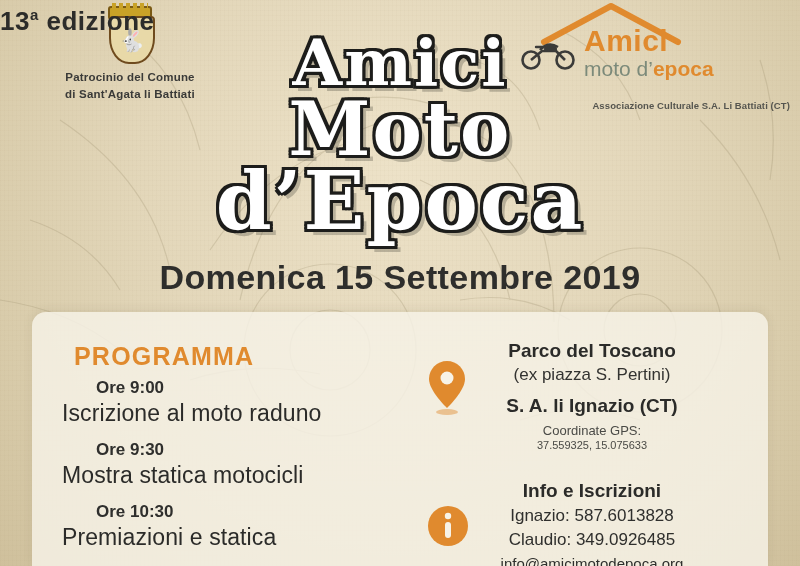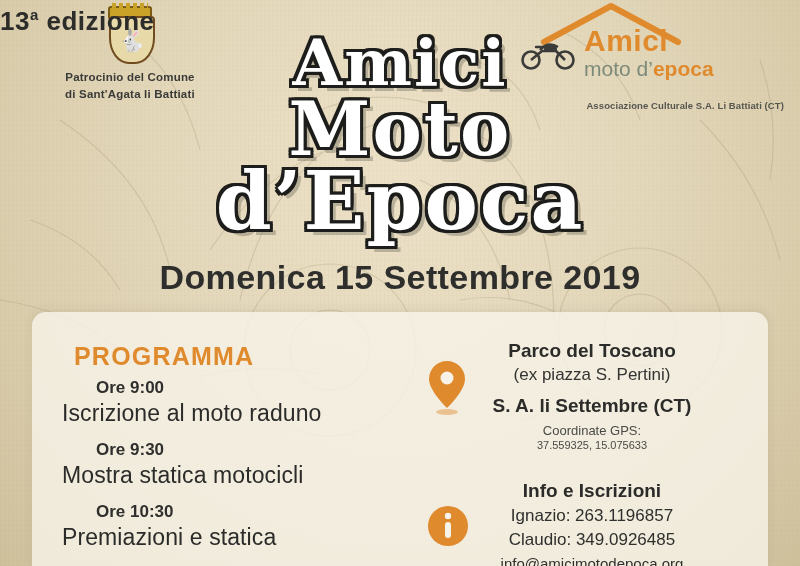--- a/index.html
+++ b/index.html
@@ -137,21 +137,21 @@
     color: #7c8a7a;
     font-style: normal;
     text-align: right;
   }
   .club-epoca {
     color: #e08a2e;
     font-weight: bold;
   }
   .club-sub {
     position: absolute;
-    left: 8px;
+    left: 14px;
     top: 96px;
     width: 270px;
     font-size: 9.5px;
     font-weight: bold;
     color: #55554f;
     letter-spacing: .1px;
     text-align: right;
   }
 
   
@@ -432,33 +432,33 @@
     <div class="venue">
       <div class="pin-icon">
         <svg viewBox="0 0 46 58" xmlns="http://www.w3.org/2000/svg">
           <path d="M23 3 C13 3 5 11 5 21 C5 33 23 50 23 50 C23 50 41 33 41 21 C41 11 33 3 23 3 Z" fill="#e08a2e"></path>
           <circle cx="23" cy="20" r="6.5" fill="#f7f3e8"></circle>
           <ellipse cx="23" cy="54" rx="11" ry="3" fill="#e08a2e" opacity=".45"></ellipse>
         </svg>
       </div>
       <div class="venue-name">Parco del Toscano</div>
       <div class="venue-alt">(ex piazza S. Pertini)</div>
-      <div class="venue-town">S. A. li Settembre (CT)</div>
+      <div class="venue-town">S. A. li Ignazio (CT)</div>
       <div class="gps-label">Coordinate GPS:</div>
       <div class="gps-coords">37.559325, 15.075633</div>
     </div>
 
     <div class="info-block">
       <div class="info-icon">
         <svg viewBox="0 0 44 44" xmlns="http://www.w3.org/2000/svg">
           <circle cx="22" cy="22" r="20" fill="#e08a2e"></circle>
           <circle cx="22" cy="12" r="3.2" fill="#f7f3e8"></circle>
           <rect x="19" y="18" width="6" height="16" rx="3" fill="#f7f3e8"></rect>
         </svg>
       </div>
       <div class="info-title">Info e Iscrizioni</div>
-      <div class="info-line">Ignazio: 263.1196857</div>
+      <div class="info-line">Ignazio: 587.6013828</div>
       <div class="info-line">Claudio: 349.0926485</div>
       <div class="info-mail">info@amicimotodepoca.org</div>
     </div>
   </div>
 
 </div>
 
 </body></html>

